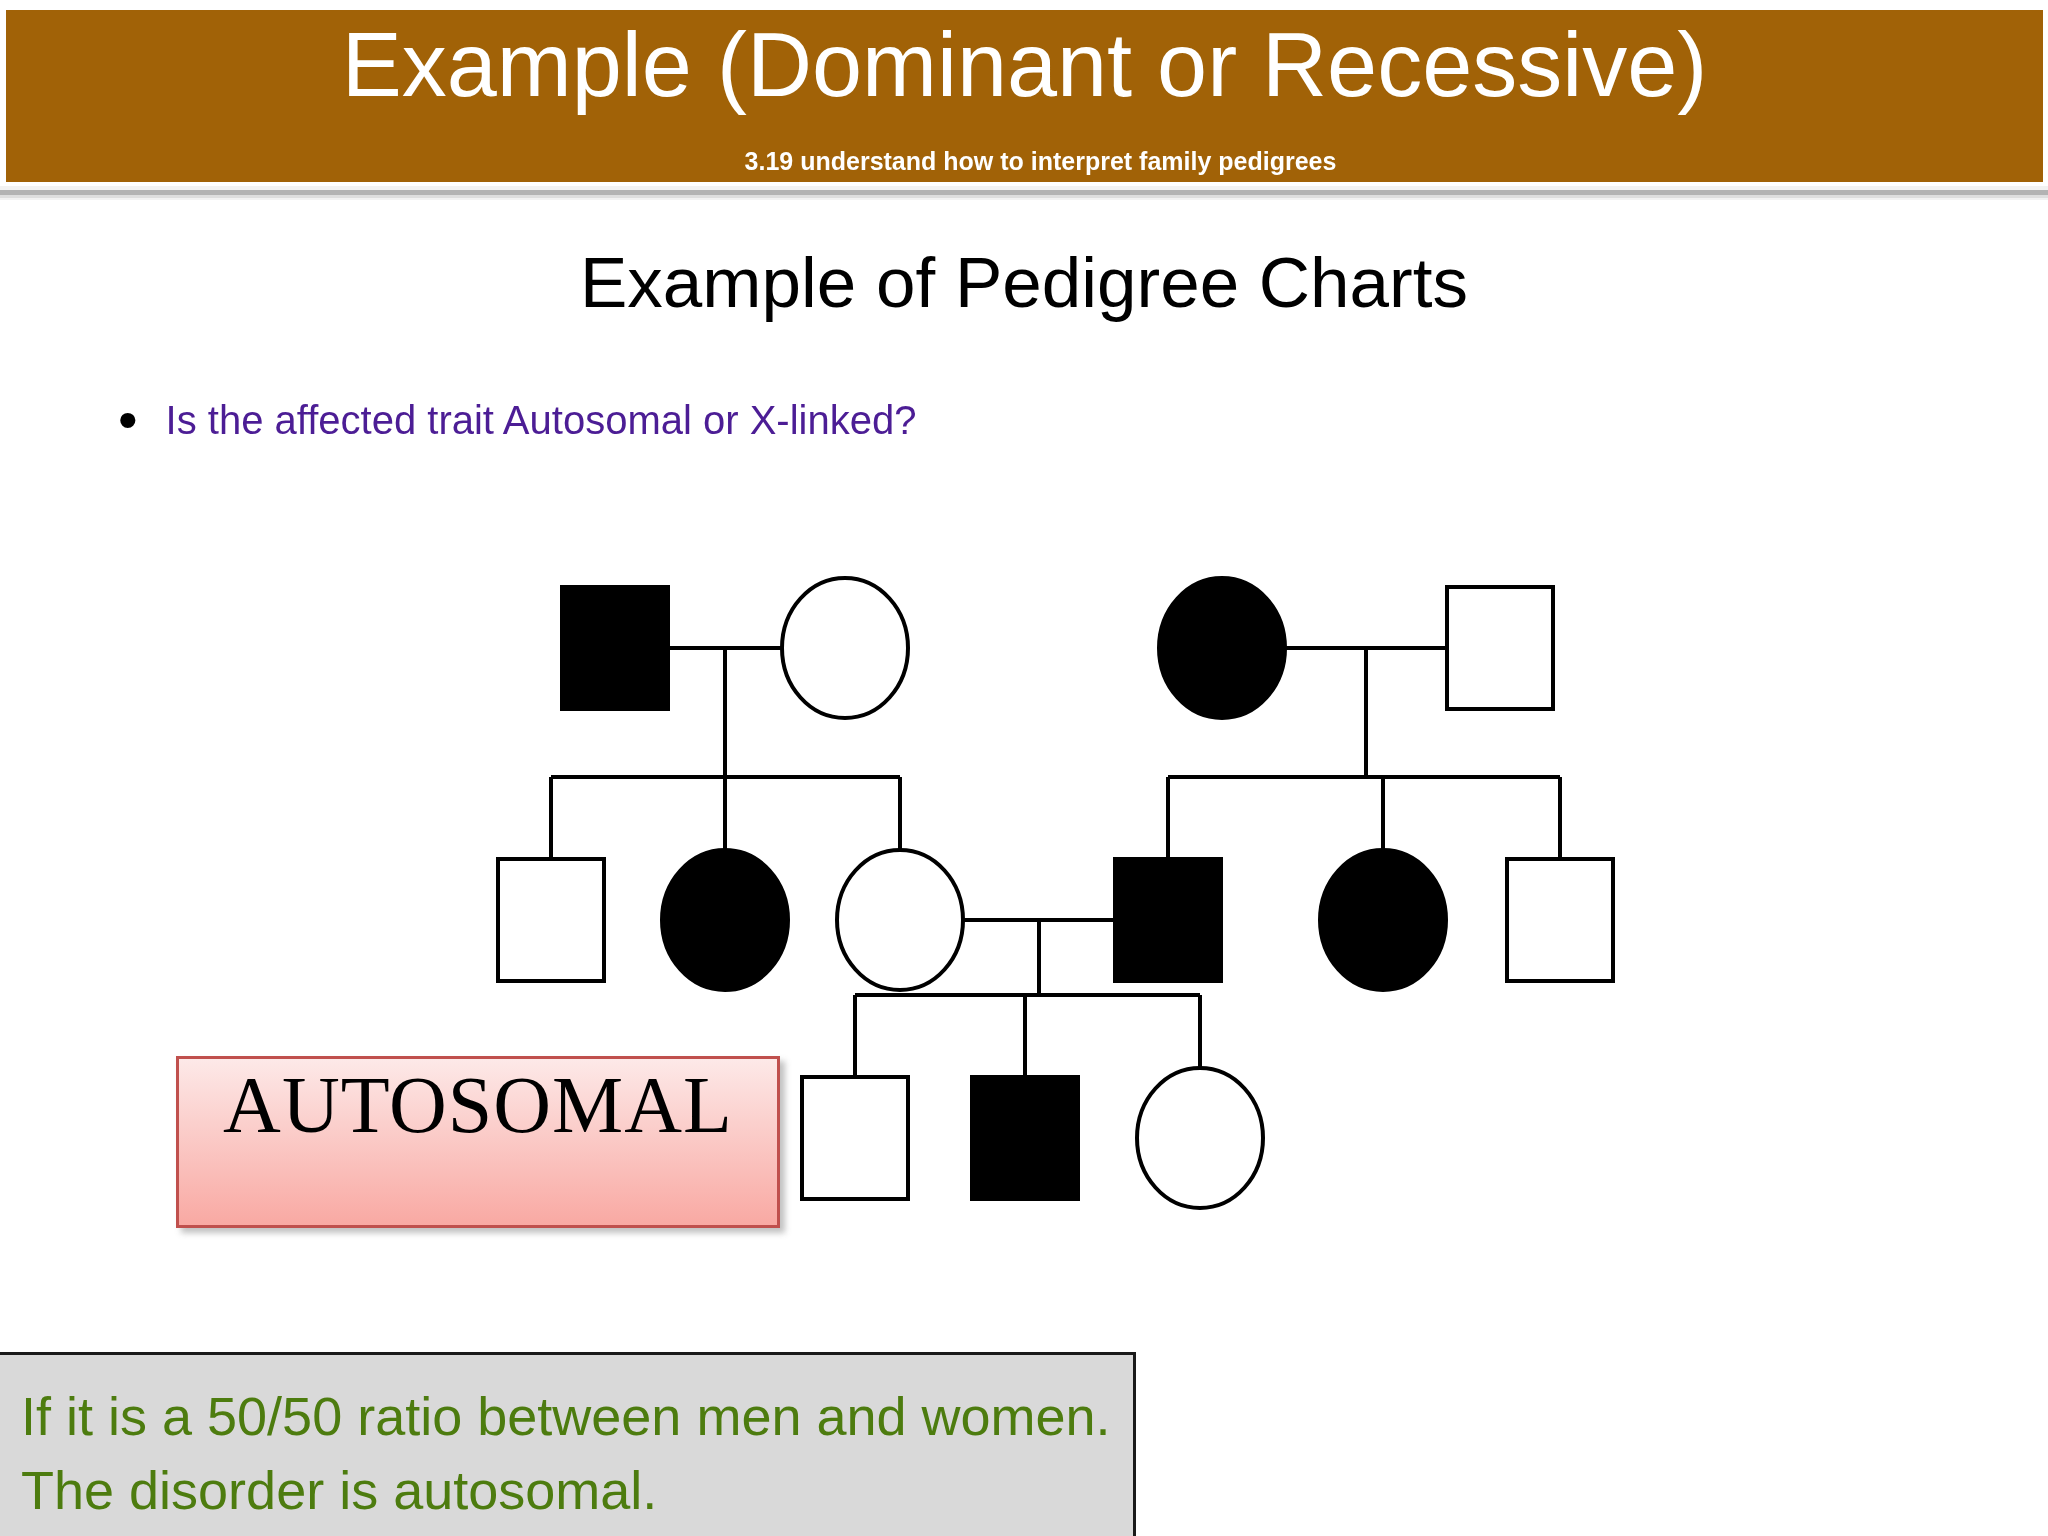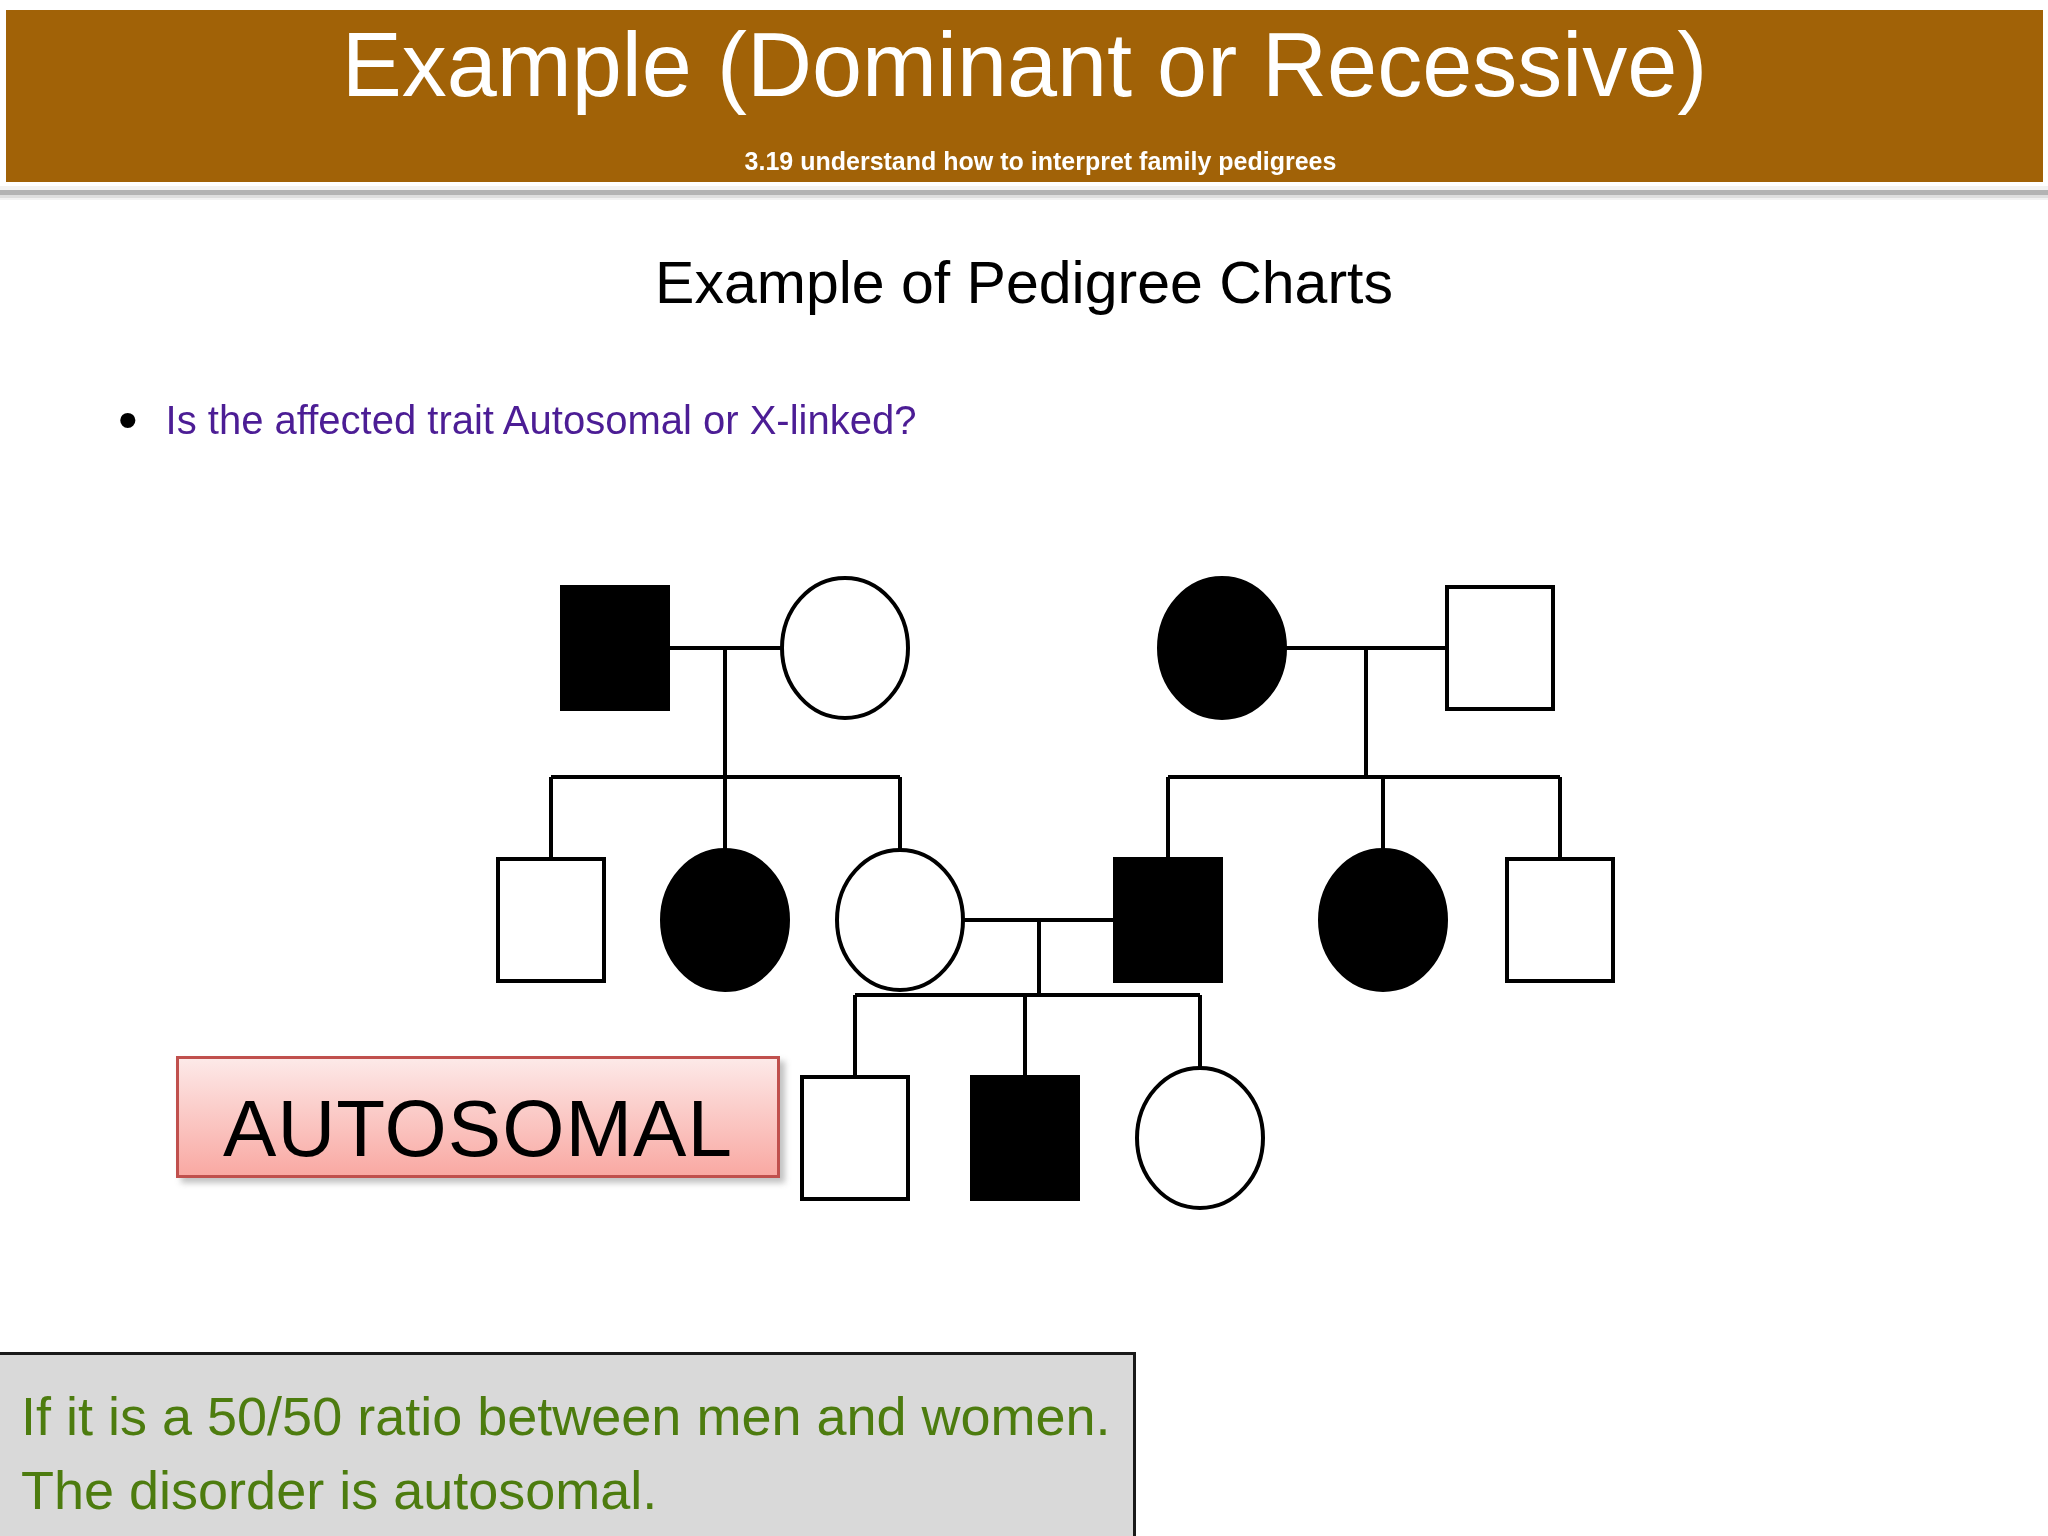--- a/index.html
+++ b/index.html
@@ -76,21 +76,21 @@
   }
 
   
   #slide-title {
     position: absolute;
     left: 0;
     top: 228px;
     width: 2048px;
     text-align: center;
     color: #000000;
-    font-size: 59px;
+    font-size: 71px;
     line-height: 110px;
     white-space: nowrap;
   }
   #bullet-row {
     position: absolute;
     left: 118px;
     top: 378px;
     width: 1830px;
     display: flex;
     align-items: flex-start;
@@ -120,28 +120,29 @@
   #pedigree svg {
     display: block;
   }
 
   
   #autosomal-box {
     position: absolute;
     left: 176px;
     top: 1056px;
     width: 604px;
-    height: 122px;
+    height: 172px;
     box-sizing: border-box;
     border: 3px solid #c0504d;
     background: linear-gradient(to bottom, #fde9e8 0%, #fbd0cd 38%, #f9a9a3 100%);
     box-shadow: 5px 5px 6px rgba(120,120,120,0.45);
     display: flex;
-    align-items: flex-end;
+    align-items: flex-start;
     justify-content: center;
+    font-family: Liberation Serif, serif;
   }
   #autosomal-label {
     color: #000000;
     font-size: 80px;
     line-height: 92px;
     letter-spacing: 1px;
     white-space: nowrap;
   }
 
   

